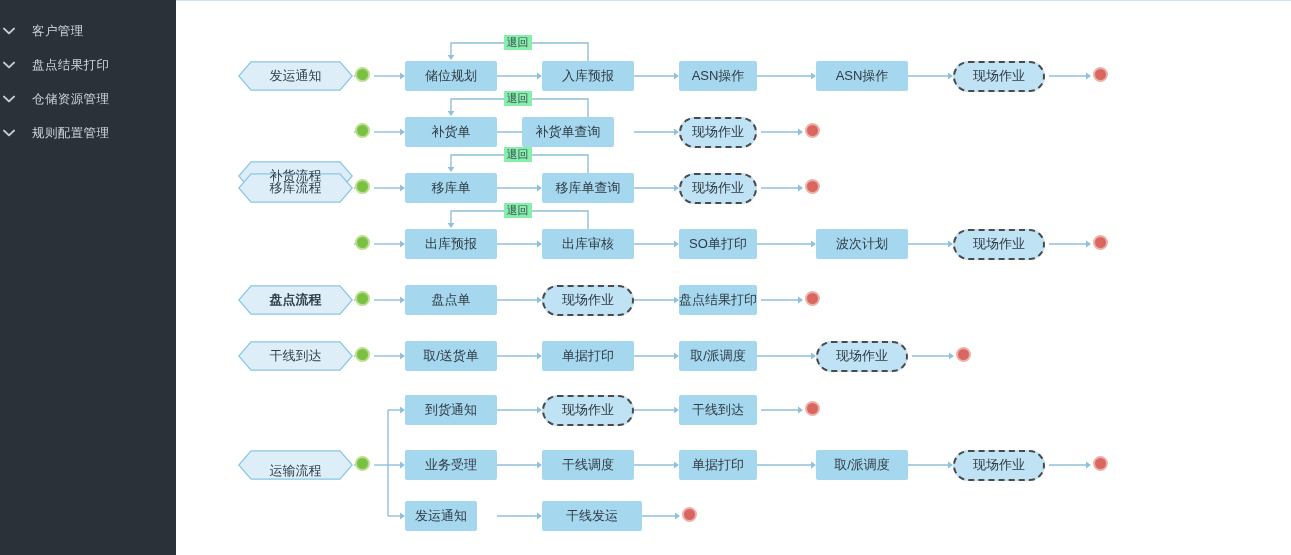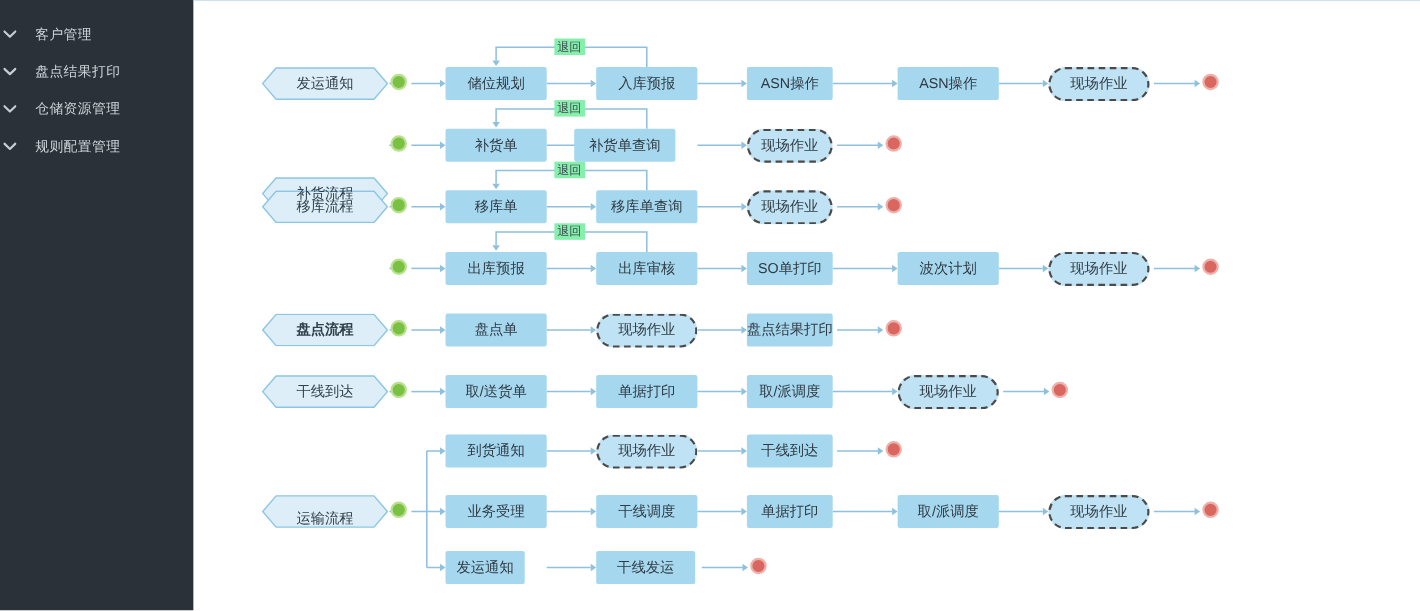--- a/index.html
+++ b/index.html
@@ -396,20 +396,20 @@
         <div class="node proc" style="left: 640px; top: 449px; width: 92px;">
           <span>取/派调度</span>
         </div>
         <div class="node field" style="left: 777px; top: 448.5px; width: 92px;">
           <span>现场作业</span>
         </div>
         <div class="dot red" style="left: 916.5px; top: 454.5px;"></div>
         <div class="node proc" style="left: 229px; top: 500px; width: 72px;">
           <span>发运通知</span>
         </div>
-        <div class="node proc" style="left: 366px; top: 500px; width: 90px;">
+        <div class="node proc" style="left: 366px; top: 500px; width: 100px;">
           <span>干线发运</span>
         </div>
         <div class="dot red" style="left: 505.5px; top: 505.5px;"></div>
       </div>
   </div>
 
 </div>
 
 </body></html>

